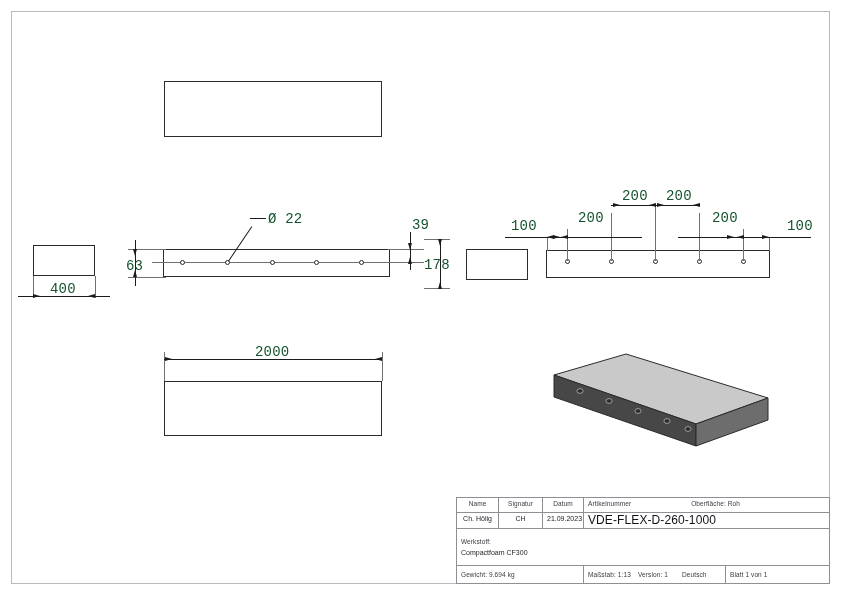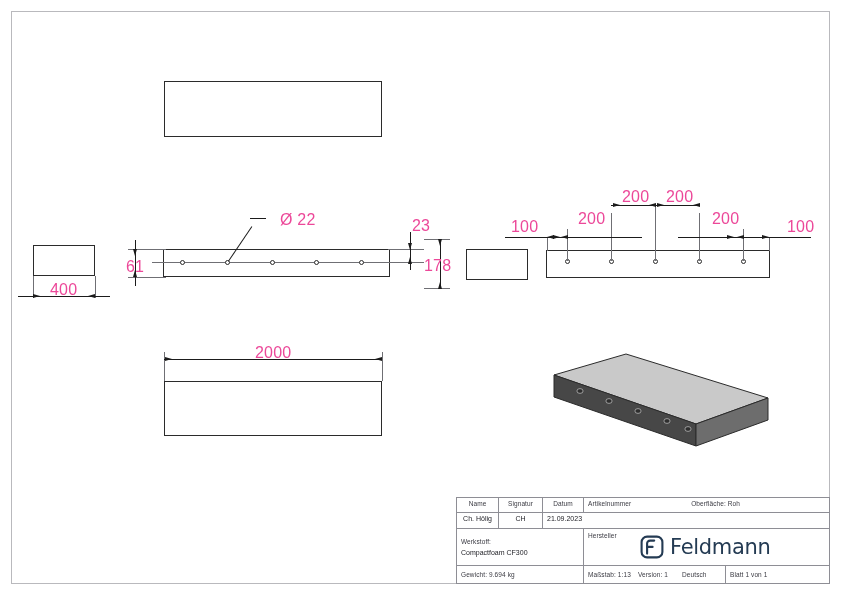--- a/index.html
+++ b/index.html
@@ -50,23 +50,23 @@
   .dim-line.h { height: 1px; }
   .dim-line.v { width: 1px; }
   .ext-line {
     position: absolute;
     background: #6f6f74;
   }
   .ext-line.h { height: 1px; }
   .ext-line.v { width: 1px; }
   .dim-text {
     position: absolute;
-    font-family: Liberation Sans, sans-serif;
-    font-size: 16px;
-    color: #ec4899;
+    font-family: Liberation Mono, monospace;
+    font-size: 14px;
+    color: #14532d;
     white-space: nowrap;
     letter-spacing: 0.2px;
   }
   .arrow {
     position: absolute;
     width: 0;
     height: 0;
   }
   .arrow.right {
     border-top: 2.5px solid transparent;
@@ -208,35 +208,35 @@
   <div class="ext-line h" style="left:152px; top:262px; width:249px;"></div>
 
   <div class="hole" style="left:180px; top:260px;"></div>
   <div class="hole" style="left:225px; top:260px;"></div>
   <div class="hole" style="left:270px; top:260px;"></div>
   <div class="hole" style="left:314px; top:260px;"></div>
   <div class="hole" style="left:359px; top:260px;"></div>
 
   <div class="leader" style="left:228px; top:261px; width:42px; transform:rotate(-56deg);"></div>
   <div class="dim-line h" style="left:250px; top:218px; width:16px;"></div>
-  <div class="dim-text" style="left:280px; top:211px;">Ø 22</div>
+  <div class="dim-text" style="left:268px; top:211px;">Ø 22</div>
 
   <div class="ext-line h" style="left:128px; top:249px; width:38px;"></div>
   <div class="ext-line h" style="left:128px; top:277px; width:38px;"></div>
   <div class="dim-line v" style="left:135px; top:240px; height:46px;"></div>
   <div class="arrow down" style="left:133px; top:249px;"></div>
   <div class="arrow up" style="left:133px; top:270px;"></div>
-  <div class="dim-text" style="left:126px; top:258px;">61</div>
+  <div class="dim-text" style="left:126px; top:258px;">63</div>
 
   <div class="ext-line h" style="left:388px; top:249px; width:36px;"></div>
   <div class="ext-line h" style="left:388px; top:262px; width:36px;"></div>
   <div class="dim-line v" style="left:410px; top:232px; height:38px;"></div>
   <div class="arrow down" style="left:408px; top:243px;"></div>
   <div class="arrow up" style="left:408px; top:257px;"></div>
-  <div class="dim-text" style="left:412px; top:217px;">23</div>
+  <div class="dim-text" style="left:412px; top:217px;">39</div>
 
   <div class="ext-line h" style="left:424px; top:239px; width:26px;"></div>
   <div class="ext-line h" style="left:424px; top:288px; width:26px;"></div>
   <div class="dim-line v" style="left:440px; top:239px; height:49px;"></div>
   <div class="arrow down" style="left:438px; top:239px;"></div>
   <div class="arrow up" style="left:438px; top:282px;"></div>
   <div class="dim-text" style="left:424px; top:257px;">178</div>
 
   <div class="part-rect" style="left:466px; top:249px; width:62px; height:31px;"></div>
 
@@ -318,40 +318,30 @@
       <div class="tb-cell w-art" style="border-right:none; border-bottom:none; display:flex; gap:60px; align-items:flex-start;">
         <span class="tb-label">Artikelnummer</span>
         <span class="tb-label">Oberfläche: Roh</span>
       </div>
     </div>
 
     <div class="tb-row row2">
       <div class="tb-cell w-name center tb-mid">Ch. Hölig</div>
       <div class="tb-cell w-sig center tb-mid">CH</div>
       <div class="tb-cell w-dat center tb-mid">21.09.2023</div>
+      <div class="tb-cell w-art tb-value-lg" style="padding-top:0;">VDE-FLEX-D-260-1000</div>
     </div>
 
     <div class="tb-row row3">
       <div class="tb-cell" style="width:127px;">
         <div class="stack2">
           <div class="tb-label">Werkstoff:</div>
           <div class="tb-mid">Compactfoam CF300</div>
         </div>
       </div>
-      <div class="tb-cell logo-cell">
-        <div class="tb-label" style="position:absolute; left:4px; top:3px;">Hersteller</div>
-        <div class="logo-mark">
-          <svg width="24" height="24" viewBox="0 0 24 24">
-            <rect x="1.6" y="1.6" width="20.8" height="20.8" rx="5.5" ry="5.5" fill="none" stroke="#243b53" stroke-width="2.1"></rect>
-            <path d="M14.2 5.6 H10.2 C8.2 5.6 7.1 6.9 7.1 8.6 V18.6" fill="none" stroke="#243b53" stroke-width="2.1" stroke-linecap="round"></path>
-            <path d="M7.1 11.9 H12.6" fill="none" stroke="#243b53" stroke-width="2.1" stroke-linecap="round"></path>
-          </svg>
-          <span class="logo-text">Feldmann</span>
-        </div>
-      </div>
     </div>
 
     <div class="tb-row row4">
       <div class="tb-cell w-gew tb-label" style="display:flex; align-items:center;">Gewicht: 9.694 kg</div>
       <div class="tb-cell w-mass tb-label" style="display:flex; align-items:center; border-right:none;">Maßstab: 1:13</div>
       <div class="tb-cell w-ver tb-label" style="display:flex; align-items:center; border-right:none;">Version: 1</div>
       <div class="tb-cell w-lang tb-label" style="display:flex; align-items:center;">Deutsch</div>
       <div class="tb-cell w-blt tb-label" style="display:flex; align-items:center;">Blatt 1 von 1</div>
     </div>
 

